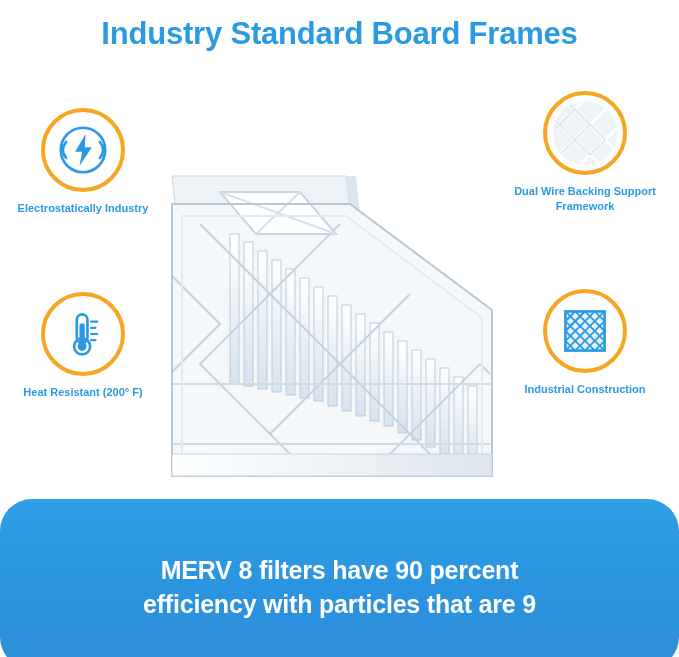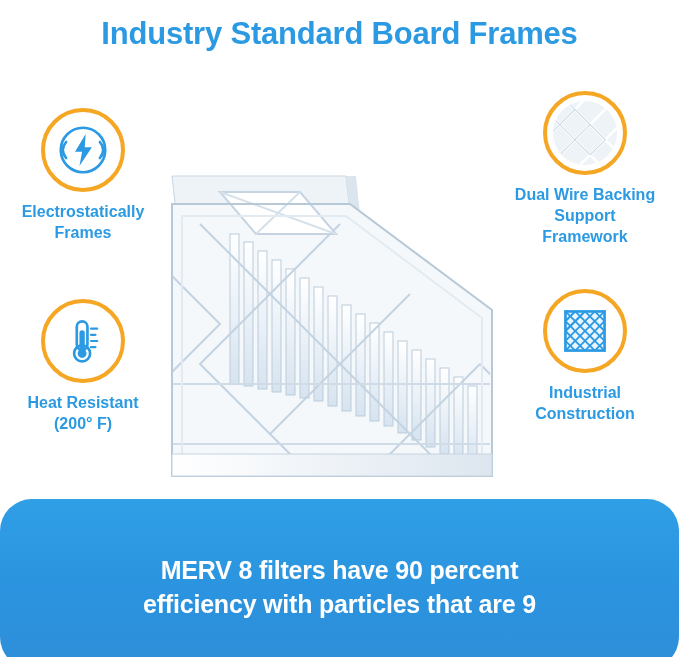--- a/index.html
+++ b/index.html
@@ -58,28 +58,28 @@
     right: 6px;
     bottom: 6px;
     border-radius: 50%;
     overflow: hidden;
     display: flex;
     align-items: center;
     justify-content: center;
   }
   .feature-label {
     margin-top: 9px;
-    font-size: 16px;
+    font-size: 11px;
     font-weight: bold;
     color: #2b9ae3;
     line-height: 1.32;
   }
 
   .feat-electro { top: 96px; left: 8px; }
-  .feat-heat    { top: 287px; left: 8px; }
+  .feat-heat    { top: 280px; left: 8px; }
   .feat-dual    { top: 79px; left: 510px; }
   .feat-indust  { top: 277px; left: 510px; text-align: center; }
 
   
   .product {
     position: absolute;
     top: 72px;
     left: 160px;
     width: 350px;
     height: 400px;
@@ -195,21 +195,21 @@
       <div class="badge-inner">
         <svg width="72" height="72" viewBox="0 0 72 72" xmlns="http://www.w3.org/2000/svg">
           <circle cx="36" cy="36" r="34" fill="#ffffff"></circle>
           <circle cx="36" cy="36" r="25" fill="none" stroke="#2b9ae3" stroke-width="3"></circle>
           <path d="M39 18 L27 38 L35 38 L32 54 L46 33 L38 33 Z" fill="#2b9ae3"></path>
           <path d="M17 27 C12 33, 12 39, 17 45" fill="none" stroke="#2b9ae3" stroke-width="3" stroke-linecap="round"></path>
           <path d="M55 27 C60 33, 60 39, 55 45" fill="none" stroke="#2b9ae3" stroke-width="3" stroke-linecap="round"></path>
         </svg>
       </div>
     </div>
-    <div class="feature-label">Electrostatically Frames</div>
+    <div class="feature-label">Electrostatically Industry</div>
   </div>
 
   <div class="feature feat-heat">
     <div class="badge-ring">
       <div class="badge-inner">
         <svg width="72" height="72" viewBox="0 0 72 72" xmlns="http://www.w3.org/2000/svg">
           <circle cx="36" cy="36" r="34" fill="#ffffff"></circle>
           <rect x="29" y="14" width="12" height="32" rx="6" fill="none" stroke="#2b9ae3" stroke-width="3"></rect>
           <circle cx="35" cy="50" r="9" fill="none" stroke="#2b9ae3" stroke-width="3"></circle>
           <rect x="32" y="24" width="6" height="24" rx="3" fill="#2b9ae3"></rect>

